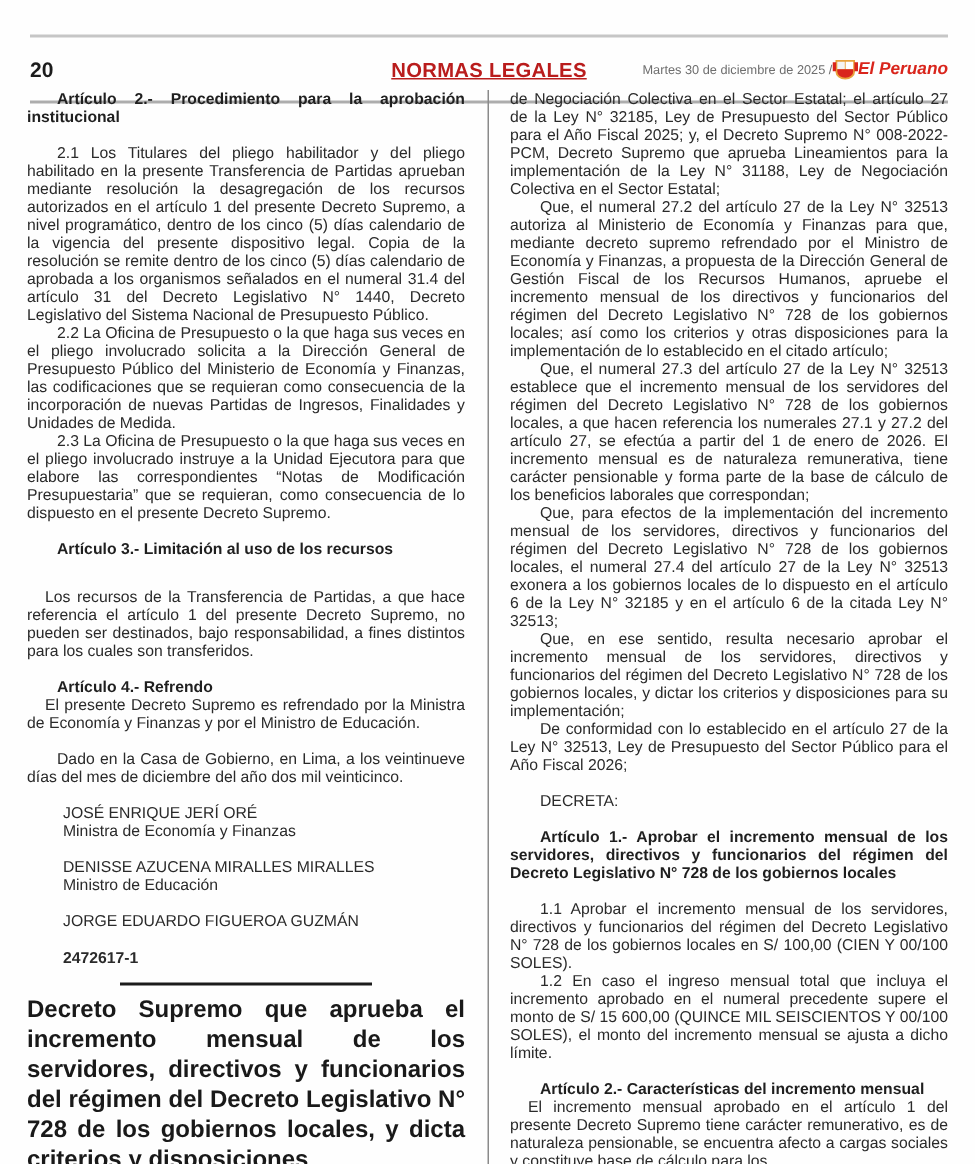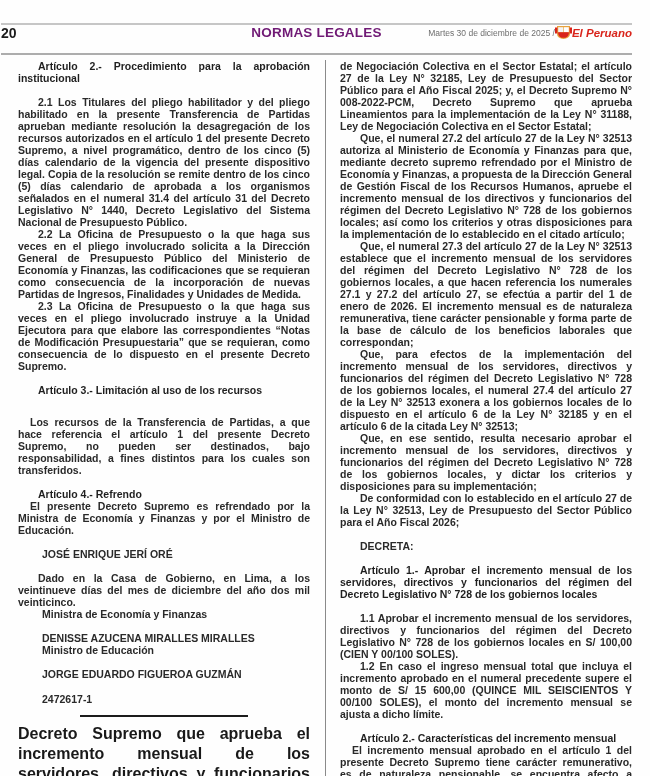--- a/index.html
+++ b/index.html
@@ -8,24 +8,24 @@
     width:650px; height:776px;
     font-family:"Liberation Sans", sans-serif;
     color:#232323;
   }
   .page {
     position:relative; width:650px; height:776px;
     background:#fefefe; overflow:hidden;
   }
   
   .header {
-    position:absolute; top:23px; left:1px; right:18px; height:32px;
+    position:absolute; top:23px; left:20px; right:18px; height:46px;
     border-top:2px solid #c6c6c6;
     border-bottom:2px solid #adadad;
-    display:flex; 
+    display:flex; align-items:center;
   }
   .page-number { font-size:14px; font-weight:bold; color:#1c1c1c; }
   .section-title {
     position:absolute; left:0; right:0; text-align:center;
     font-size:13.5px; font-weight:bold; letter-spacing:0.2px;
   }
   .header-right {
     position:absolute; right:0; display:flex; align-items:center; gap:0;
   }
   .date-text { font-size:8.5px; color:#6e6e6e; }
@@ -38,21 +38,20 @@
   }
   .col { width:292px; }
   .col-gap {
     width:30px; display:flex; justify-content:center;
   }
   .divider { width:1px; background:#8a8a8a; height:760px; }
   
   .t {
     font-size:10.5px; line-height:12px; text-align:justify;
     color:#2a2a2a;
-    font-weight:bold;
   }
   .indent { text-indent:20px; }
   .h { font-weight:bold; color:#1f1f1f; }
   .gap { margin-top:12px; }
   .sig-name { margin-left:24px; margin-top:12px; }
   .sig-role { margin-left:24px; }
   .pub-code { margin-left:24px; margin-top:13px; font-weight:bold; }
   .rule {
     width:168px; border-top:2px solid #1c1c1c;
     margin:10px auto 7px auto;
@@ -62,21 +61,21 @@
     text-align:justify; color:#191919; margin-top:3px;
   }
 </style>
 </head>
 <body>
 
 <div class="page">
 
   <div class="header">
     <span class="page-number">20</span>
-    <span class="section-title" style="color:#701a75;">NORMAS LEGALES</span>
+    <span class="section-title" style="color:#b91c1c;text-decoration:underline;">NORMAS LEGALES</span>
     <span class="header-right">
       <span class="date-text">Martes 30 de diciembre de 2025 /</span>
       <span>
         <svg class="logo-svg" width="17" height="15" viewBox="0 0 17 15">
           <path d="M2 1 h13 v8 a6.5 5 0 0 1 -6.5 5 a6.5 5 0 0 1 -6.5 -5 z" fill="#e8a33d"></path>
           <path d="M3.2 2.2 h5 v5 h-5 z" fill="#f4f4f4"></path>
           <path d="M8.8 2.2 h5 v5 h-5 z" fill="#ffffff"></path>
           <path d="M3.2 7.2 h10.6 v1.6 a5.3 4 0 0 1 -5.3 4 a5.3 4 0 0 1 -5.3 -4 z" fill="#d9251c"></path>
           <rect x="0" y="2.5" width="2.4" height="6" fill="#d9251c"></rect>
           <rect x="14.6" y="2.5" width="2.4" height="6" fill="#d9251c"></rect>
@@ -90,23 +89,23 @@
 
     <div class="col">
       <div class="t h indent">Artículo 2.- Procedimiento para la aprobación institucional</div>
       <div class="t indent gap">2.1 Los Titulares del pliego habilitador y del pliego habilitado en la presente Transferencia de Partidas aprueban mediante resolución la desagregación de los recursos autorizados en el artículo 1 del presente Decreto Supremo, a nivel programático, dentro de los cinco (5) días calendario de la vigencia del presente dispositivo legal. Copia de la resolución se remite dentro de los cinco (5) días calendario de aprobada a los organismos señalados en el numeral 31.4 del artículo 31 del Decreto Legislativo N° 1440, Decreto Legislativo del Sistema Nacional de Presupuesto Público.</div>
       <div class="t indent">2.2 La Oficina de Presupuesto o la que haga sus veces en el pliego involucrado solicita a la Dirección General de Presupuesto Público del Ministerio de Economía y Finanzas, las codificaciones que se requieran como consecuencia de la incorporación de nuevas Partidas de Ingresos, Finalidades y Unidades de Medida.</div>
       <div class="t indent">2.3 La Oficina de Presupuesto o la que haga sus veces en el pliego involucrado instruye a la Unidad Ejecutora para que elabore las correspondientes “Notas de Modificación Presupuestaria” que se requieran, como consecuencia de lo dispuesto en el presente Decreto Supremo.</div>
       <div class="t h indent gap">Artículo 3.- Limitación al uso de los recursos</div>
       <div class="t indent" style="text-indent:12px;margin-top:20px;">Los recursos de la Transferencia de Partidas, a que hace referencia el artículo 1 del presente Decreto Supremo, no pueden ser destinados, bajo responsabilidad, a fines distintos para los cuales son transferidos.</div>
       <div class="t h indent gap">Artículo 4.- Refrendo</div>
       <div class="t indent" style="text-indent:12px;">El presente Decreto Supremo es refrendado por la Ministra de Economía y Finanzas y por el Ministro de Educación.</div>
+      <div class="t indent gap">Dado en la Casa de Gobierno, en Lima, a los veintinueve días del mes de diciembre del año dos mil veinticinco.</div>
+
       <div class="t sig-name">JOSÉ ENRIQUE JERÍ ORÉ</div>
-
-      <div class="t indent gap">Dado en la Casa de Gobierno, en Lima, a los veintinueve días del mes de diciembre del año dos mil veinticinco.</div>
       <div class="t sig-role">Ministra de Economía y Finanzas</div>
       <div class="t sig-name">DENISSE AZUCENA MIRALLES MIRALLES</div>
       <div class="t sig-role">Ministro de Educación</div>
       <div class="t sig-name">JORGE EDUARDO FIGUEROA GUZMÁN</div>
 
       <div class="t pub-code">2472617-1</div>
       <div class="rule"></div>
       <div class="big-title">Decreto Supremo que aprueba el incremento mensual de los servidores, directivos y funcionarios del régimen del Decreto Legislativo N° 728 de los gobiernos locales, y dicta criterios y disposiciones</div>
     </div>
 

